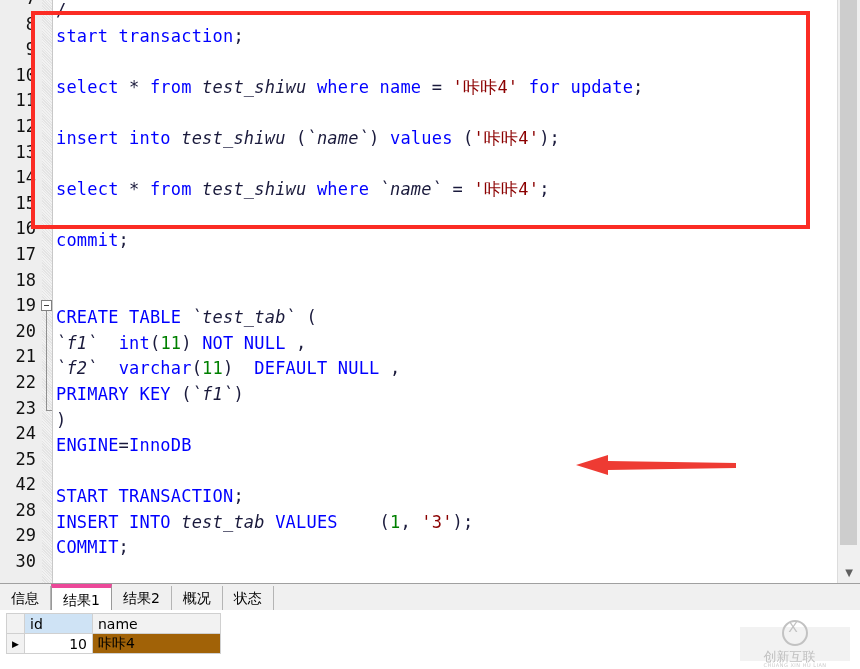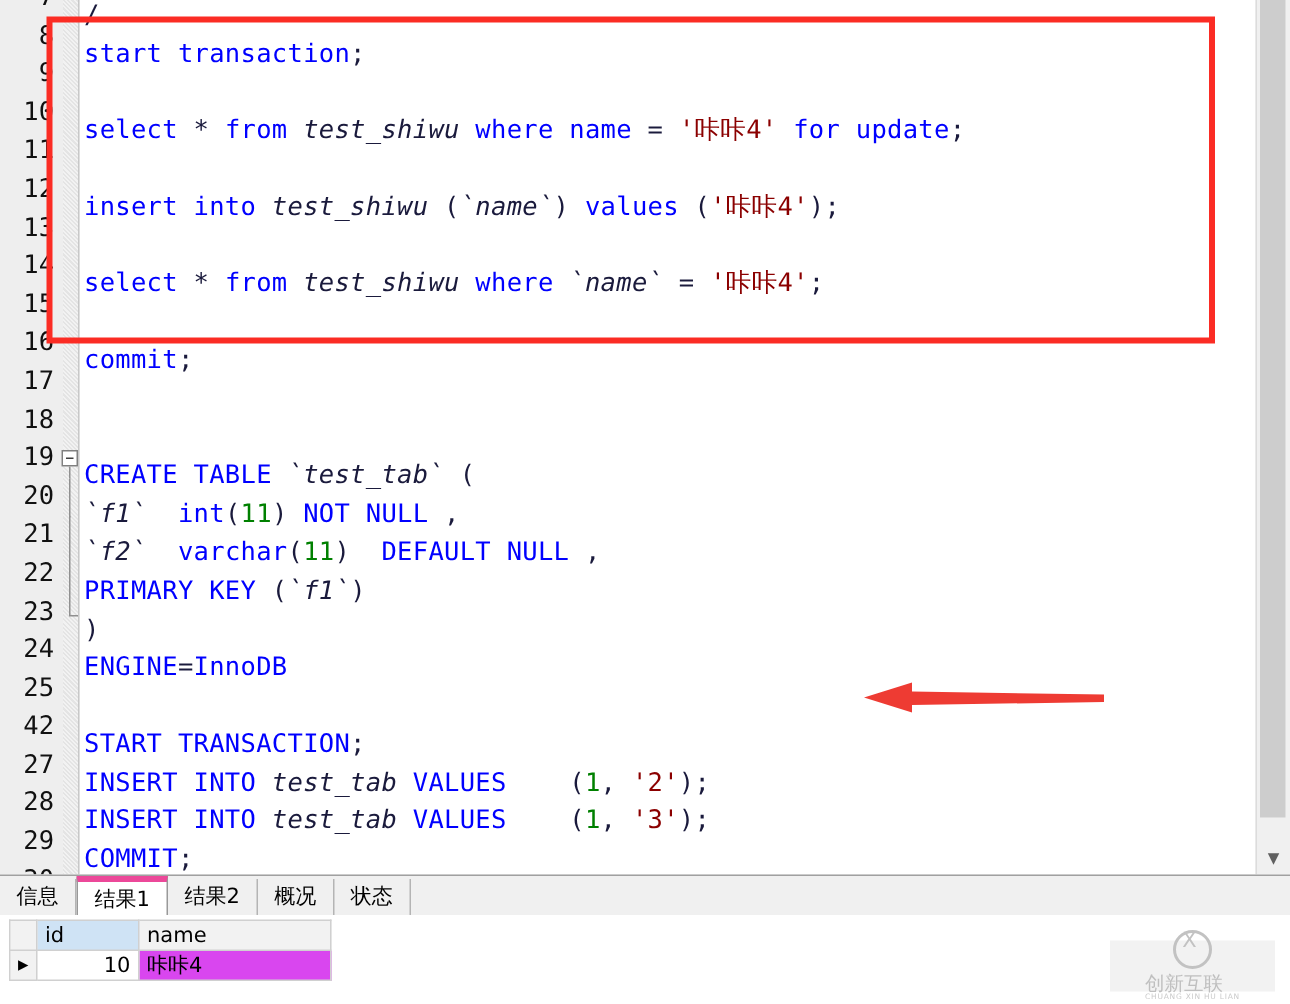--- a/index.html
+++ b/index.html
@@ -234,21 +234,21 @@
   .grid th { background: #f2f2f2; text-align: left; color:#000; }
   .grid .rowhdr {
     width: 18px;
     background: #f2f2f2;
     padding: 0;
     text-align: center;
     color: #000000;
     font-size: 9px;
   }
   .grid .c-id   { width: 68px; text-align: right; background:#fff; }
-  .grid .c-name { width: 128px; text-align: left; background:#d946ef; }
+  .grid .c-name { width: 128px; text-align: left; background:#a16207; }
   .grid th.h-id { width: 68px; }
   .grid th.h-name { width: 128px; }
   .grid .sel-hdr { background: #cfe3f5; }
 
   
   .watermark {
     position: absolute;
     right: 10px; bottom: 8px;
     width: 110px; height: 34px;
     background: #f0f0f0;
@@ -303,21 +303,20 @@
           <div class="line"><span class="lnum">17</span><span class="ltext"></span></div>
           <div class="line"><span class="lnum">18</span><span class="ltext"></span></div>
           <div class="line"><span class="lnum">19</span><span class="ltext"><span class="kw">CREATE TABLE</span><span class="pun"> </span><span class="id">`test_tab`</span><span class="pun"> (</span></span><span class="fold-box"></span><span class="fold-line" style="top: 18px; height: 8px;"></span></div>
           <div class="line"><span class="lnum">20</span><span class="ltext"><span class="id">`f1`</span><span class="pun">  </span><span class="kw">int</span><span class="pun">(</span><span class="num">11</span><span class="pun">) </span><span class="kw">NOT NULL</span><span class="pun"> ,</span></span><span class="fold-line" style="top: 0px; height: 26px;"></span></div>
           <div class="line"><span class="lnum">21</span><span class="ltext"><span class="id">`f2`</span><span class="pun">  </span><span class="kw">varchar</span><span class="pun">(</span><span class="num">11</span><span class="pun">)  </span><span class="kw">DEFAULT NULL</span><span class="pun"> ,</span></span><span class="fold-line" style="top: 0px; height: 26px;"></span></div>
           <div class="line"><span class="lnum">22</span><span class="ltext"><span class="kw">PRIMARY KEY</span><span class="pun"> (</span><span class="id">`f1`</span><span class="pun">)</span></span><span class="fold-line" style="top: 0px; height: 26px;"></span></div>
           <div class="line"><span class="lnum">23</span><span class="ltext"><span class="pun">)</span></span><span class="fold-line" style="top: 0px; height: 14px;"></span><span class="fold-foot" style="top: 14px;"></span></div>
           <div class="line"><span class="lnum">24</span><span class="ltext"><span class="kw">ENGINE</span><span class="op">=</span><span class="kw">InnoDB</span></span></div>
           <div class="line"><span class="lnum">25</span><span class="ltext"></span></div>
           <div class="line"><span class="lnum">42</span><span class="ltext"><span class="kw">START TRANSACTION</span><span class="pun">;</span></span></div>
-          <div class="line"><span class="lnum">27</span><span class="ltext"><span class="kw">INSERT INTO</span><span class="pun"> </span><span class="id">test_tab</span><span class="pun"> </span><span class="kw">VALUES</span><span class="pun">    (</span><span class="num">1</span><span class="pun">, </span><span class="str">'2'</span><span class="pun">);</span></span></div>
           <div class="line"><span class="lnum">28</span><span class="ltext"><span class="kw">INSERT INTO</span><span class="pun"> </span><span class="id">test_tab</span><span class="pun"> </span><span class="kw">VALUES</span><span class="pun">    (</span><span class="num">1</span><span class="pun">, </span><span class="str">'3'</span><span class="pun">);</span></span></div>
           <div class="line"><span class="lnum">29</span><span class="ltext"><span class="kw">COMMIT</span><span class="pun">;</span></span></div>
           <div class="line"><span class="lnum">30</span><span class="ltext"></span></div>
         </div>
     </div>
 
     <div class="red-box"></div>
 
     <svg class="red-arrow" viewBox="0 0 160 26">
       <polygon points="0,13 32,3 32,9 160,11 160,16 32,18 32,23" fill="#ee3b33"></polygon>

